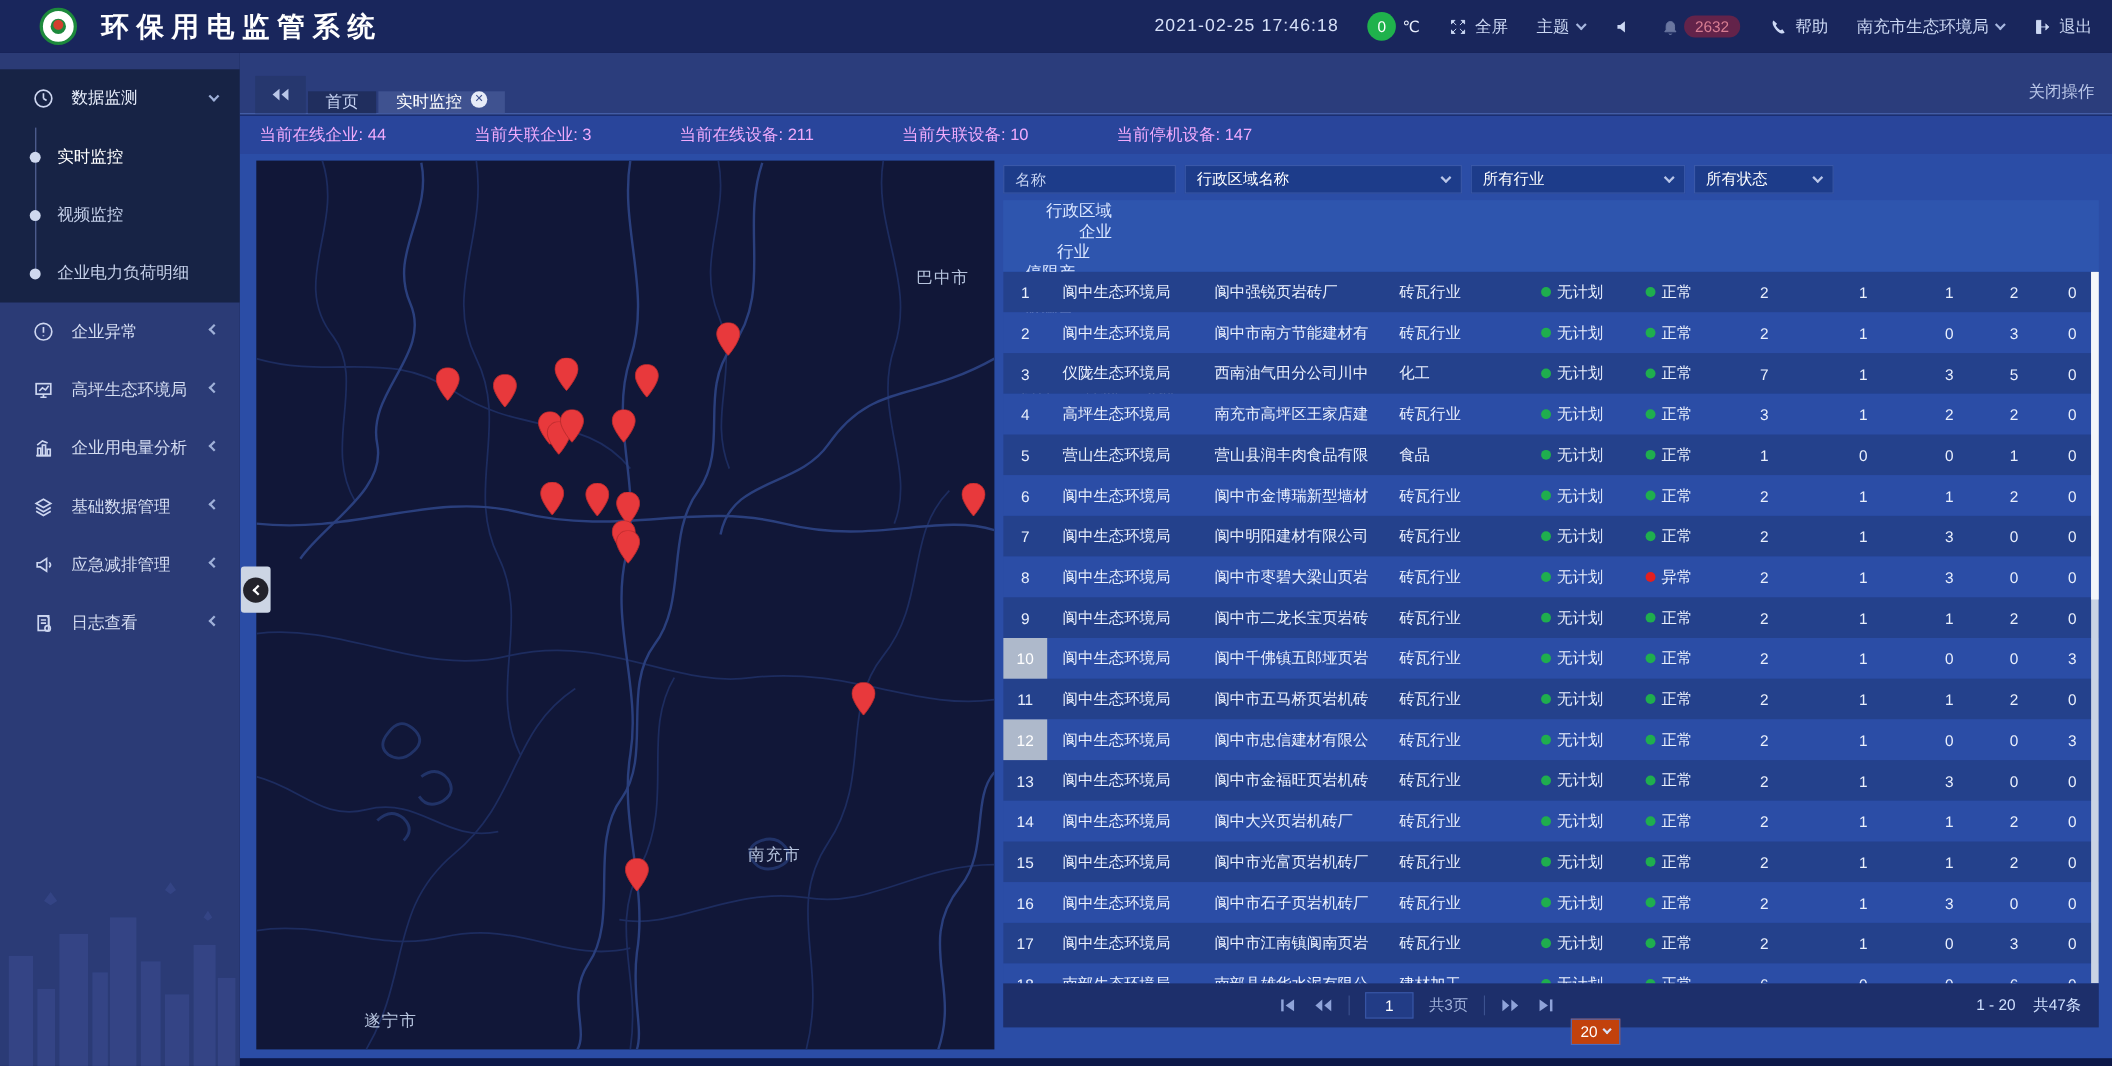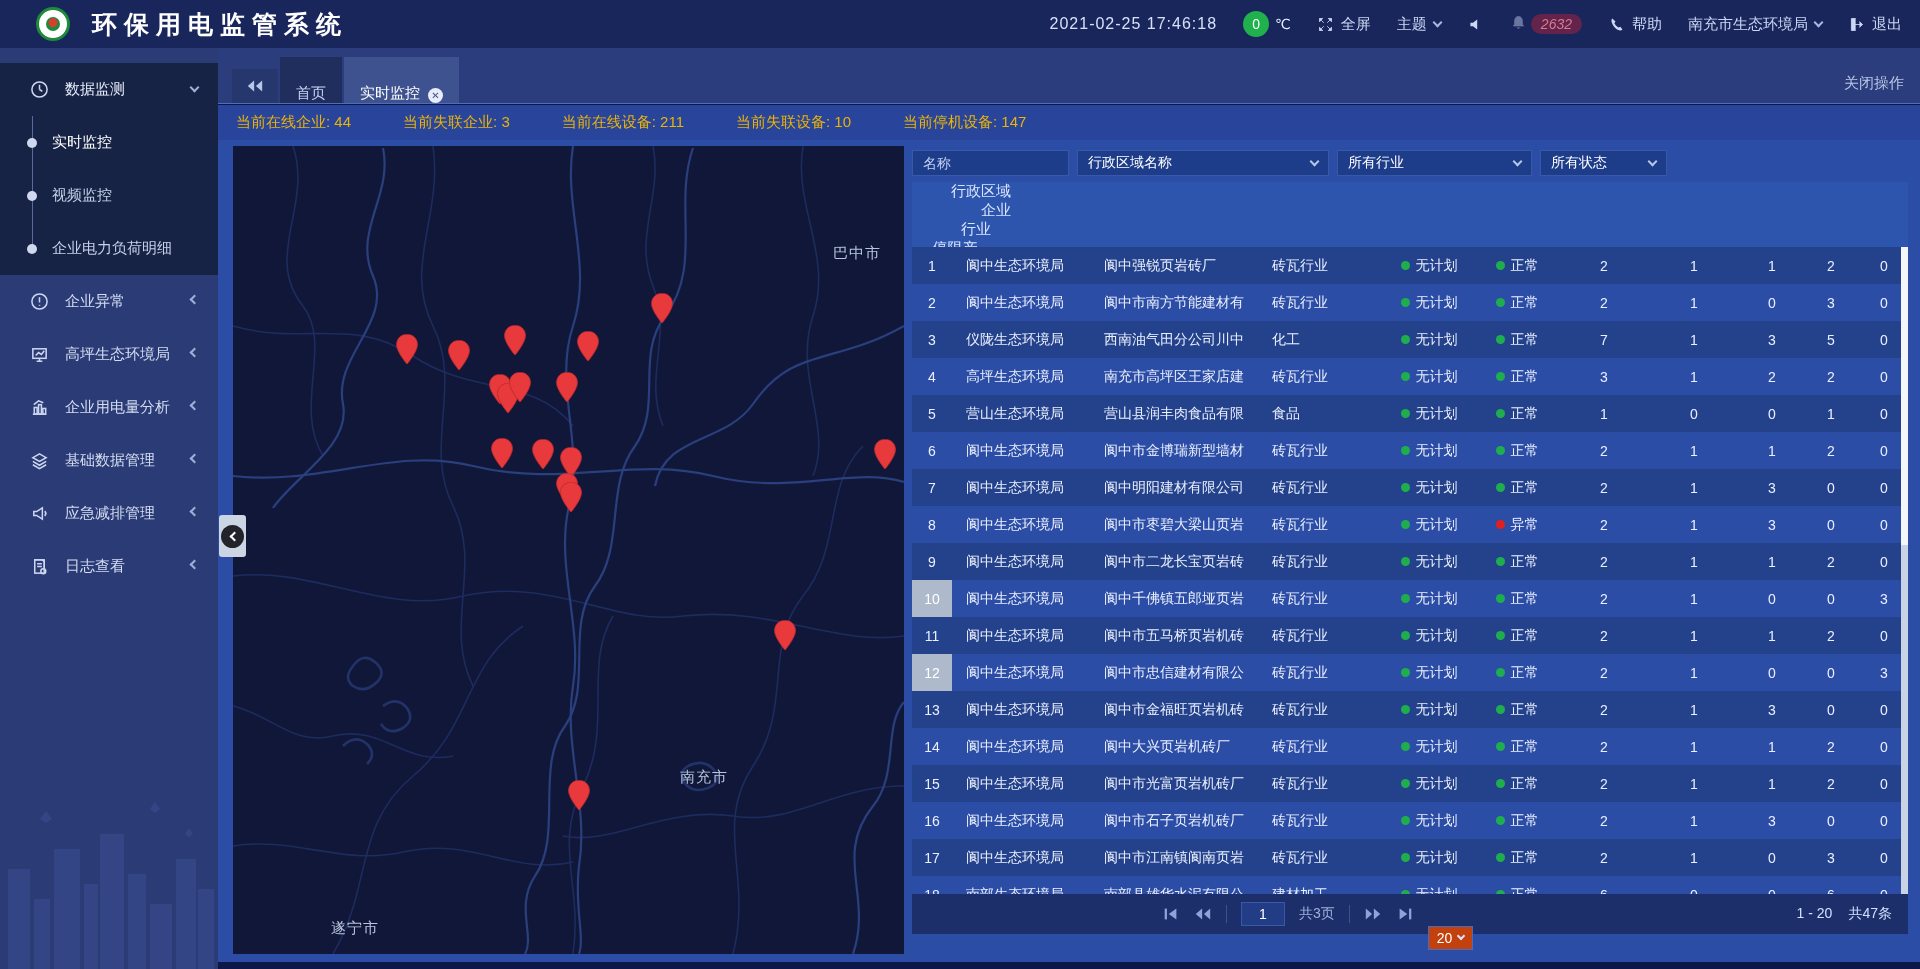--- a/index.html
+++ b/index.html
@@ -16,21 +16,21 @@
   .app-title { color:#fff; font-size:25px; font-weight:bold; letter-spacing:7px; margin-left:22px; }
   .header-right { position:absolute; right:18px; top:0; height:48px; display:flex; align-items:center; gap:26px; color:#c9d6f4; font-size:15px; }
   .datetime { font-size:16px; color:#d6e0f8; letter-spacing:1px; }
   .temp-wrap { display:flex; align-items:center; gap:6px; }
   .temp-badge { min-width:26px; height:26px; border-radius:50%; background:#1fb24c; color:#fff;
     display:flex; align-items:center; justify-content:center; font-size:14px; }
   .temp-unit { color:#e8eefc; font-size:14px; }
   .hbtn { display:flex; align-items:center; gap:7px; cursor:pointer; color:#ccd8f4; }
   .hicon { width:17px; height:17px; fill:#ccd8f4; stroke:#ccd8f4; }
   .chev { display:inline-block; width:7px; height:7px; border-right:2px solid #a8b8e0; border-bottom:2px solid #a8b8e0; transform:rotate(45deg); margin-top:-4px; }
-  .notif { display:flex; align-items:flex-start; gap:4px;font-style:italic; }
+  .notif { display:flex; align-items:flex-end; gap:4px; }
   .notif .hicon { opacity:.45; }
   .notif-badge { background:#63234a; color:#d77d92; border-radius:10px; padding:2px 10px; font-size:14px; }
 
   
   .sidebar { position:absolute; left:0; top:48px; width:218px; height:921px; background:#2b3b76; z-index:20; overflow:hidden; }
   .side-spacer { height:15px; }
   .side-group { }
   .side-group.expanded { background:#172345; }
   .side-item { height:53px; display:flex; align-items:center; padding:0 20px 0 30px; cursor:pointer; color:#d5ddf2; font-size:15px; }
   .side-item .side-icon { width:19px; height:19px; margin-right:16px; stroke:#cdd6f0; fill:none; stroke-width:1.6; flex:none; }
@@ -44,28 +44,28 @@
   .sub-item .dot { position:absolute; left:27px; width:10px; height:10px; border-radius:50%; background:#cfd8ee; }
   .sub-item.active { color:#ffffff; }
   .skyline { position:absolute; bottom:0; left:0; width:218px; height:190px; opacity:.55; }
 
   
   .main { position:absolute; left:218px; top:48px; width:1702px; height:921px; }
 
   .tabbar { position:absolute; left:0; top:0; width:1702px; height:56px; background:#2b3d7c;
     border-bottom:1px solid #4f6cb8; display:flex; align-items:flex-end; }
   .tab-nav-left { width:46px; height:34px; background:#26376e; display:flex; align-items:center; justify-content:center; margin-left:14px; cursor:pointer; }
-  .tab { height:46px; padding:0 16px; display:flex; align-items:flex-end; gap:8px; font-size:15px; color:#c6d2f2; cursor:pointer; background:#202e5e; margin-left:2px; }
+  .tab { height:20px; padding:0 16px; display:flex; align-items:flex-start; gap:8px; font-size:15px; color:#c6d2f2; cursor:pointer; background:#202e5e; margin-left:2px; }
   .tab.active { background:#3f5290; color:#fff; }
   .tab-close { width:15px; height:15px; border-radius:50%; background:#e7ecf8; color:#3f5290; font-size:10px; line-height:15px; text-align:center; font-weight:bold; }
   .tabbar-right { position:absolute; right:16px; bottom:10px; display:flex; align-items:center; gap:26px; color:#b9c6e8; font-size:15px;flex-direction:column; }
   .dbl { width:18px; height:14px; fill:#b9c6e8; cursor:pointer; }
 
   .statusbar { position:absolute; left:0; top:57px; width:1702px; height:35px; background:#29459b;
-    display:flex; align-items:center; padding-left:18px; gap:52px; color:#eab308; font-size:15px; }
+    display:flex; align-items:center; padding-left:18px; gap:80px; color:#f0abfc; font-size:15px; }
 
   .content { position:absolute; left:0; top:92px; width:1702px; height:822px; background:#2b4da6; }
 
   
   .map-panel { position:absolute; left:15px; top:6px; width:671px; height:808px; background:#111738; overflow:hidden; }
   .map-roads { position:absolute; left:0; top:0; }
   .city-label { position:absolute; transform:translate(-50%,-50%); color:#b7c4de; font-size:15px; letter-spacing:1px; white-space:nowrap; }
   .pin { position:absolute; width:22px; height:30px; transform:translate(-50%,-96%); }
   .collapse-btn { position:absolute; left:1px; top:375px; width:27px; height:42px; background:#ccd5e4; border-radius:3px;
     display:flex; align-items:center; justify-content:center; cursor:pointer; z-index:5; }

